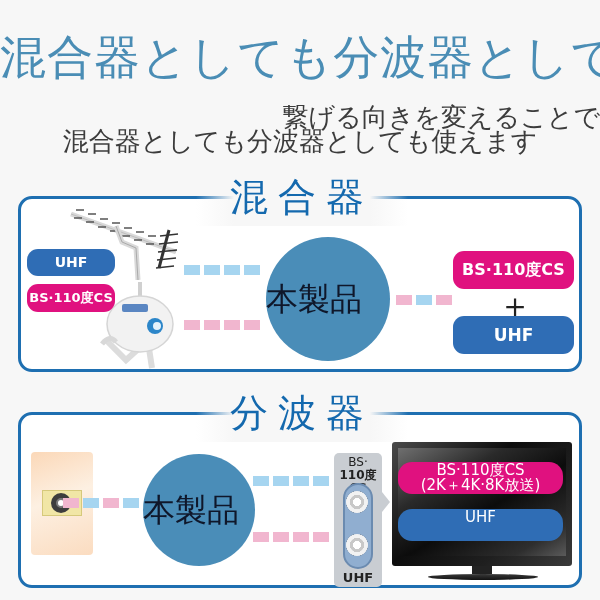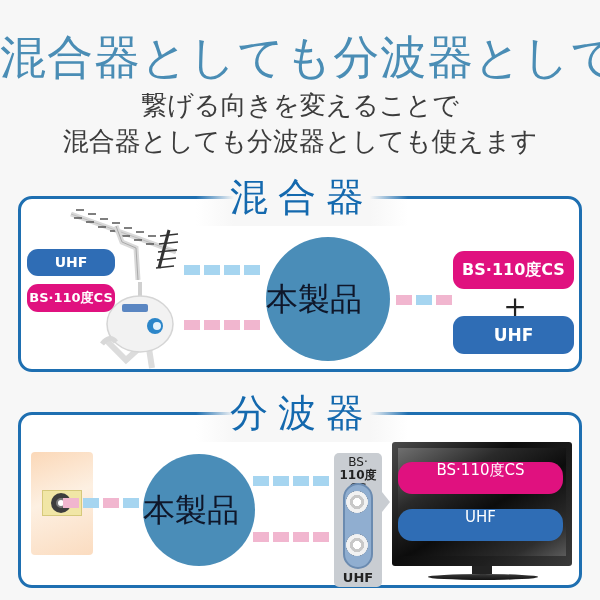--- a/index.html
+++ b/index.html
@@ -65,21 +65,21 @@
   .port {
     width:22px; height:22px; border-radius:50%;
     background:radial-gradient(circle,#ffffff 0 25%,#c8c8c8 26% 45%,#f2f2f2 46% 70%,#7a7a7a 71%);
   }
   .small-label { font-size:13px; color:#222; text-align:center; line-height:13px; font-weight:700; }
 </style>
 </head>
 <body>
 
 <div class="abs headline">混合器としても分波器としても</div>
-<div class="abs subline" style="top:88px;">繋げる向きを変えることで</div>
+<div class="abs subline" style="top:100px;text-align:right;">繋げる向きを変えることで</div>
 <div class="abs subline" style="top:126px;font-family:Liberation Mono, monospace;">混合器としても分波器としても使えます</div>
 
 <div class="abs section-box" style="left:18px; top:196px; width:564px; height:176px;"></div>
 <div class="abs section-title-wrap" style="left:196px; top:172px; width:212px; height:54px;">
   <span class="section-title">混合器</span>
 </div>
 
 <svg class="abs" style="left:66px; top:200px;" width="120" height="80" viewBox="0 0 120 80">
   <line x1="5" y1="14" x2="110" y2="52" stroke="#d9d9d9" stroke-width="5"></line>
   <line x1="5" y1="14" x2="110" y2="52" stroke="#bdbdbd" stroke-width="1"></line>
@@ -177,16 +177,17 @@
 <div class="abs" style="left:382px; top:492px; width:0; height:0; border-top:10px solid transparent; border-bottom:10px solid transparent; border-left:8px solid #c9cdd2;"></div>
 
 <div class="abs tv-frame" style="left:392px; top:442px; width:180px; height:124px;">
   <div class="tv-screen" style="position:absolute; left:6px; top:6px; width:168px; height:108px;"></div>
 </div>
 <div class="abs" style="left:472px; top:566px; width:20px; height:8px; background:#222;"></div>
 <div class="abs" style="left:428px; top:574px; width:110px; height:6px; background:linear-gradient(#3a3a3a,#111); border-radius:50%;"></div>
 
 <div class="abs tv-label" style="left:398px; top:462px; width:165px; height:32px; background:#e0117f; padding-top:1px; box-sizing:border-box;">
   <div>BS·110度CS</div>
+  <div>(2K＋4K·8K放送)</div>
 </div>
 <div class="abs tv-label" style="left:398px; top:509px; width:165px; height:32px; background:#2f6db5; padding-top:1px; box-sizing:border-box;">
   <div>UHF</div>
 </div>
 
 </body></html>

